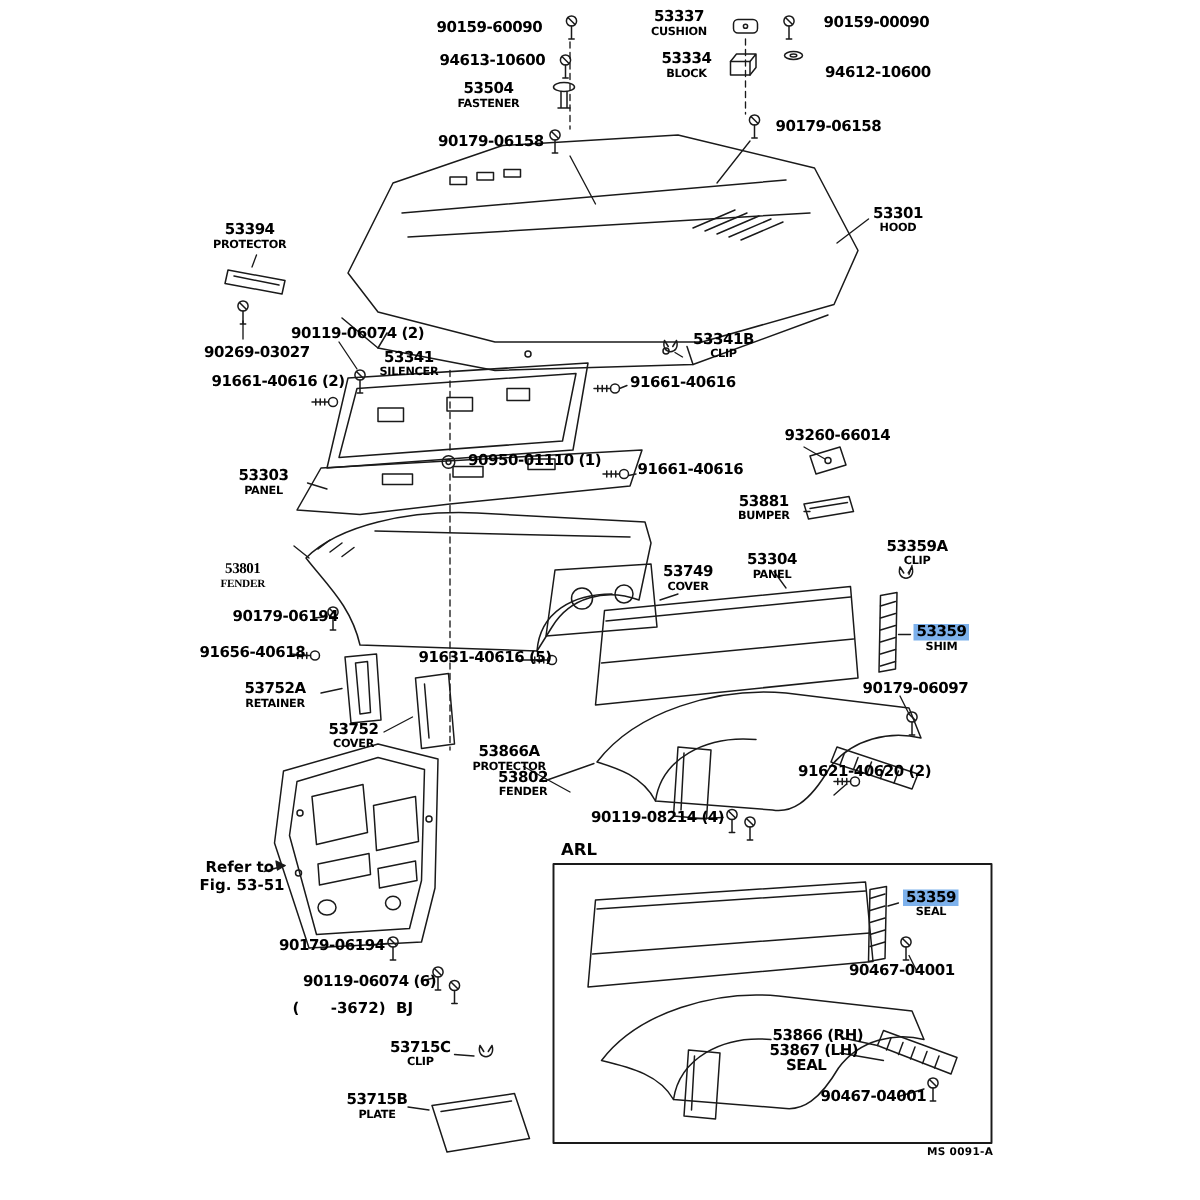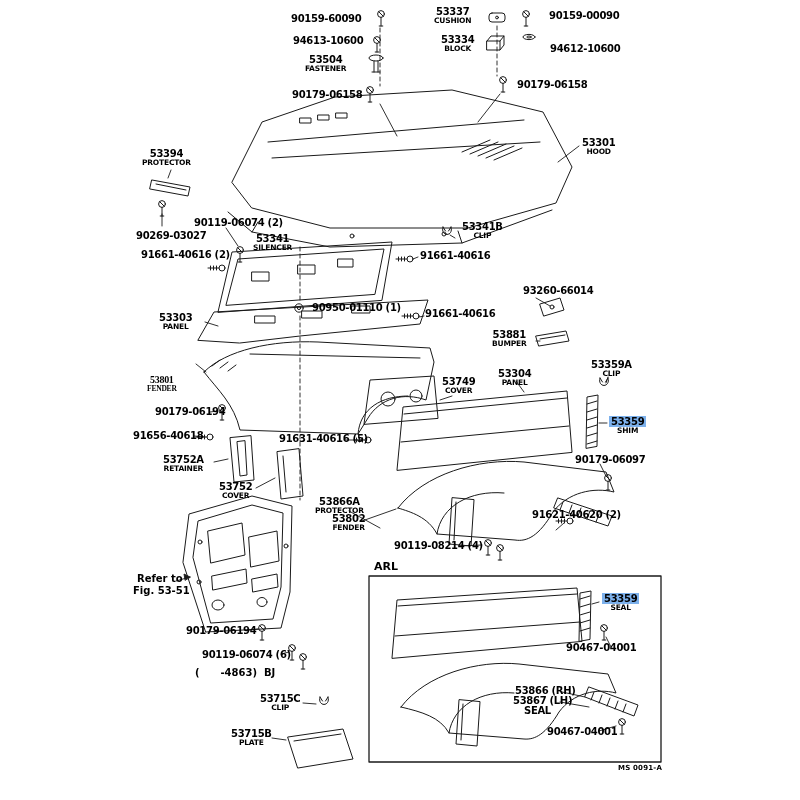--- a/index.html
+++ b/index.html
@@ -364,19 +364,19 @@
       <div class="lbl" style="left: 260px; top: 693px;">
         <span class="num">53715C</span>
         <span class="nm">CLIP</span>
       </div>
       <div class="lbl" style="left: 231px; top: 728px;">
         <span class="num">53715B</span>
         <span class="nm">PLATE</span>
       </div>
       <div class="note" style="left: 137px; top: 573px;">Refer to</div>
       <div class="note" style="left: 133px; top: 585px;">Fig. 53-51</div>
-      <div class="note" style="left: 195px; top: 667px;">(      -4863)  BJ</div>
+      <div class="note" style="left: 195px; top: 667px;">(      -3672)  BJ</div>
     </div>
 
   <div class="inset-title" style="left:374px;top:560px;">ARL</div>
   <div class="footer" style="left:618px;top:764px;">MS 0091-A</div>
 
 </div>
 
 </body></html>

